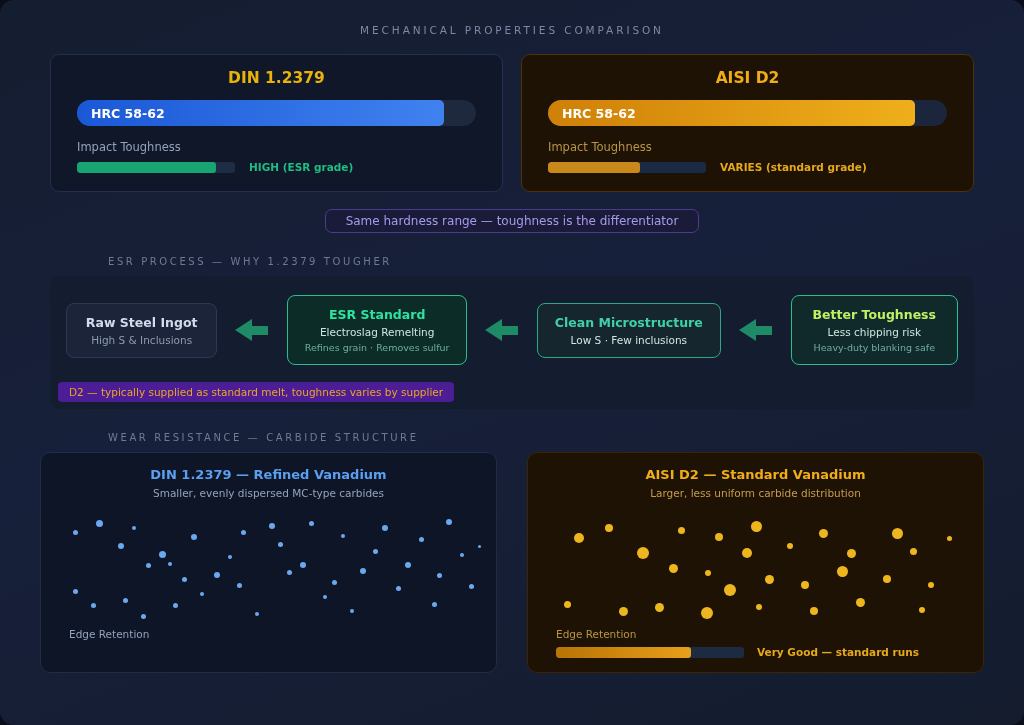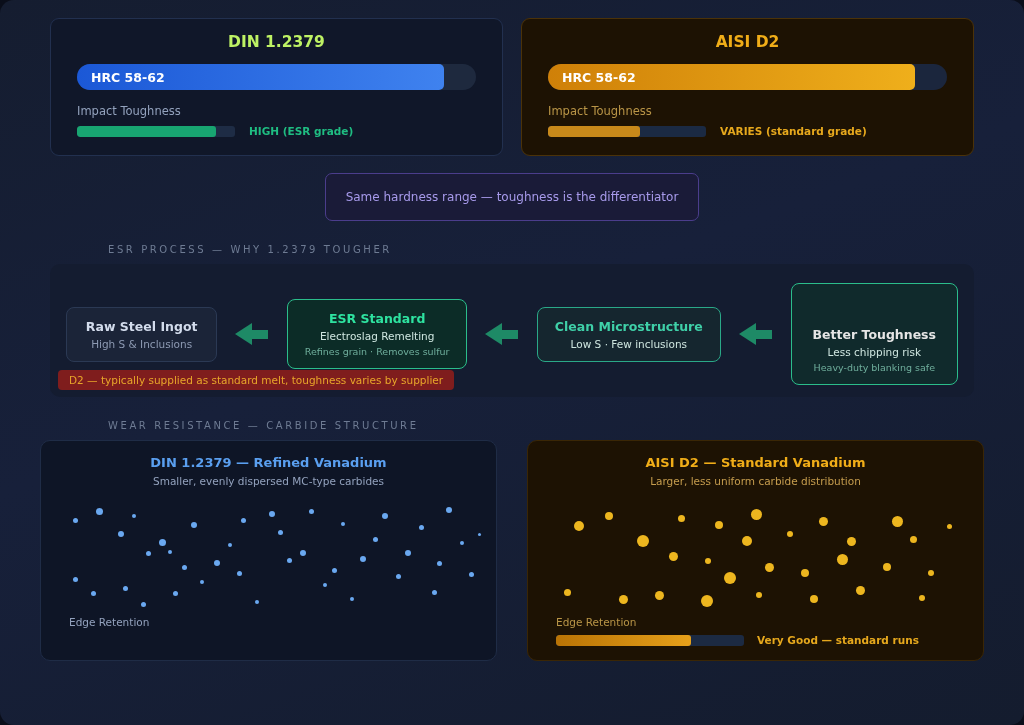--- a/index.html
+++ b/index.html
@@ -59,21 +59,21 @@
   .card.gold {
     background: #1d1203;
     border: 1px solid #4b3208;
   }
   .card-title {
     text-align: center;
     font-weight: bold;
     font-size: 15.5px;
     margin-bottom: 13px;
   }
-  .card.blue .card-title { color: #bef264; }
+  .card.blue .card-title { color: #eab308; }
   .card.gold .card-title { color: #f0ad18; }
 
   .hard-track {
     height: 26px;
     border-radius: 13px;
     background: #1e293e;
     position: relative;
     overflow: hidden;
   }
   .card.gold .hard-track { background: #1b263d; }
@@ -117,21 +117,21 @@
   .mini-text.gold { color: #e6a81d; }
 
   
   .callout-wrap { display: flex; justify-content: center; margin-top: 17px; }
   .callout {
     border: 1px solid #4b3d8c;
     background: #1a1b38;
     color: #a79aeb;
     border-radius: 7px;
     font-size: 12px;
-    padding: 16px 20px;
+    padding: 4px 20px;
   }
 
   
   .section-label {
     font-size: 10px;
     letter-spacing: 2.6px;
     color: #6e7b93;
     font-weight: 500;
     padding-left: 108px;
     margin-top: 23px;
@@ -174,21 +174,21 @@
   }
   .node.accent3 {
     background: #102a2c;
     border: 1.5px solid #2bbd8b;
     width: 175px;
   }
   .node-title { font-weight: bold; font-size: 12.5px; }
   .node.plain .node-title { color: #d3dcec; }
   .node.accent .node-title { color: #2ee3a0; }
   .node.accent2 .node-title { color: #3fd0a8; }
-  .node.accent3 .node-title { color: #e5e5e5; margin-top: 32px; }
+  .node.accent3 .node-title { color: #bef264; }
   .node-sub { font-size: 10.5px; margin-top: 4px; }
   .node.plain .node-sub { color: #8d9ab3; }
   .node.accent .node-sub { color: #cfe6e0; }
   .node.accent2 .node-sub { color: #cfe6e0; }
   .node.accent3 .node-sub { color: #cfe6e0; }
   .node-note { font-size: 9.5px; margin-top: 4px; color: #6fae9c; }
 
   .arrow {
     width: 36px;
     height: 22px;
@@ -210,21 +210,21 @@
     width: 0; height: 0;
     border-top: 11px solid transparent;
     border-bottom: 11px solid transparent;
     border-right: 17px solid #1e8a66;
   }
 
   .note-pill {
     position: absolute;
     left: 8px;
     bottom: 7px;
-    background: #7f1d1d;
+    background: #4c1d95;
     border-radius: 4px;
     color: #e8a62a;
     font-size: 10.5px;
     padding: 4px 11px;
   }
 
   
   .carbide-row {
     display: flex;
     gap: 30px;
@@ -279,20 +279,21 @@
   .edge-fill.gold { background: linear-gradient(90deg, #b97305 0%, #e6a01a 100%); }
   .edge-text { font-size: 10.5px; font-weight: bold; white-space: nowrap; }
   .edge-text.blue { color: #5a9ff0; }
   .edge-text.gold { color: #e6a81d; }
 </style>
 </head>
 <body>
 
 <div class="page">
 
+  <div class="eyebrow">MECHANICAL PROPERTIES COMPARISON</div>
 
   <div class="card-row">
 
     <div class="card blue">
       <div class="card-title">DIN 1.2379</div>
       <div class="hard-track">
         <div class="hard-fill blue" id="hard-fill-din" style="width: 92%;">
           <span class="hard-label">HRC 58-62</span>
         </div>
       </div>

